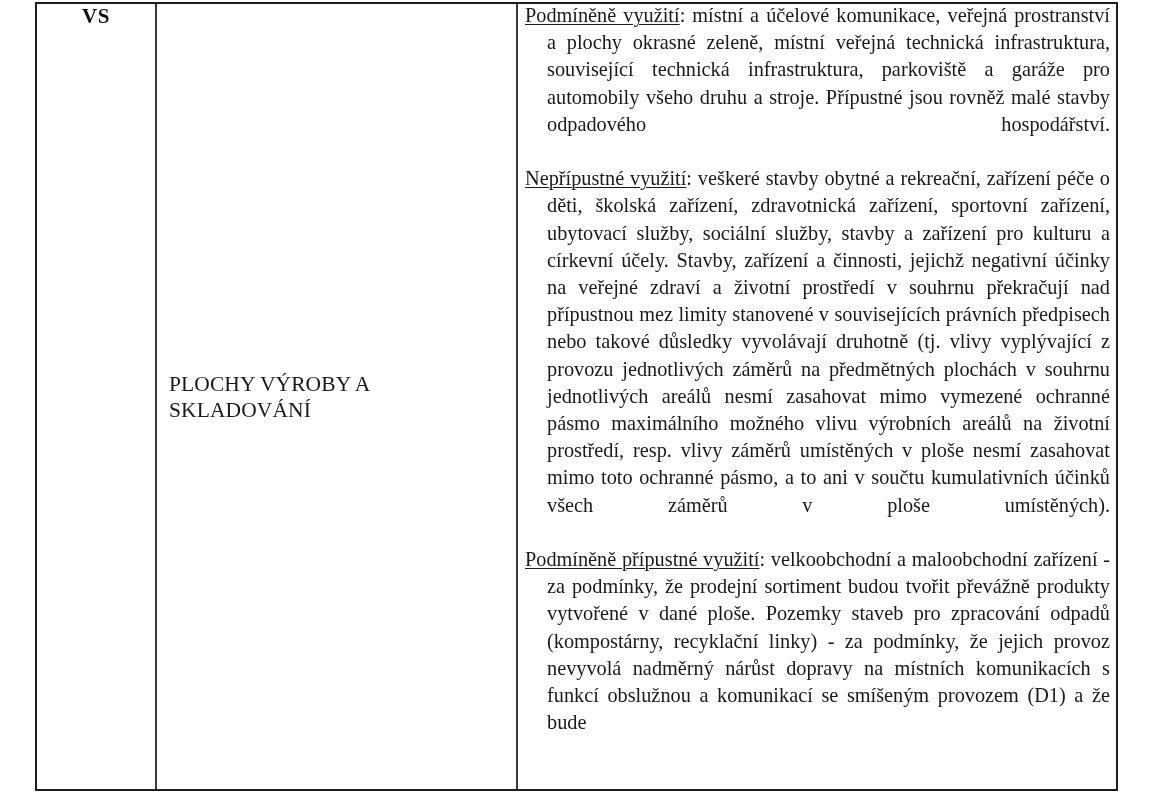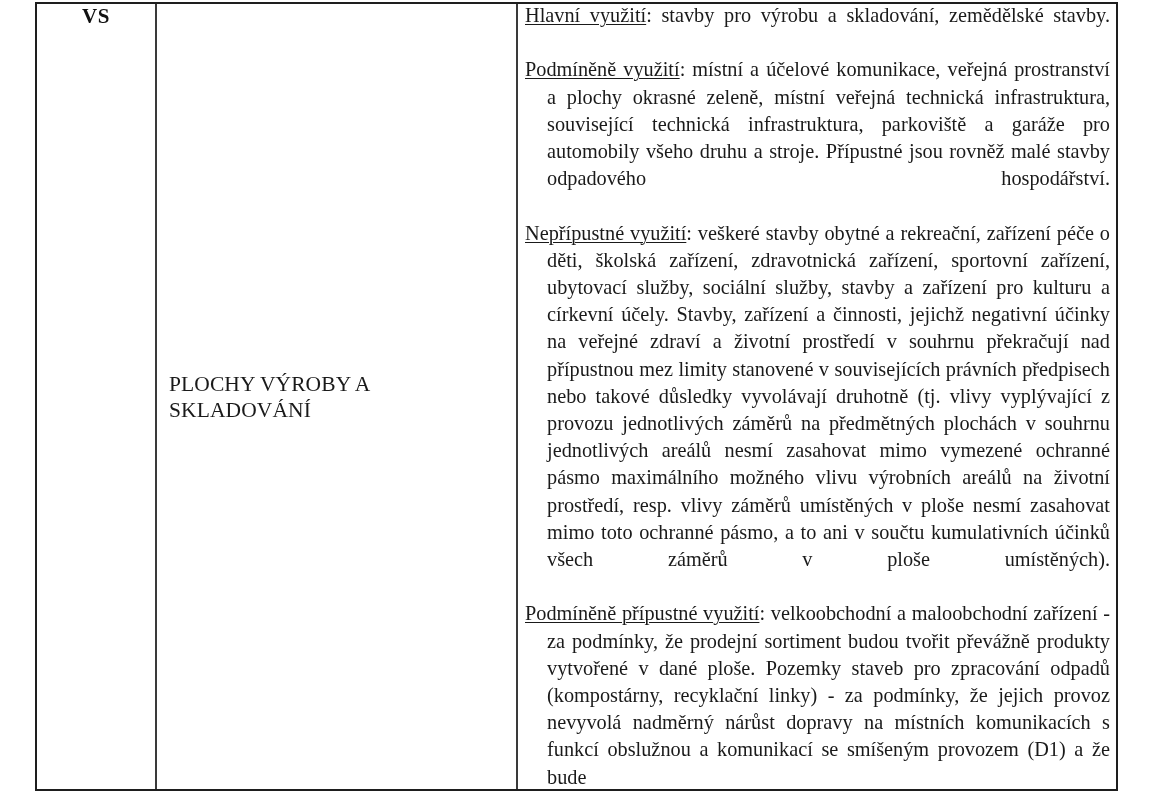--- a/index.html
+++ b/index.html
@@ -126,23 +126,20 @@
       <span class="code-text">VS</span>
     </div>
 
     <div class="col-name">
       <span class="name-text">PLOCHY VÝROBY A SKLADOVÁNÍ</span>
     </div>
 
     <div class="col-body">
       <div class="body-inner">
 
-        <p class="clause">
-          <span class="clause-label">Hlavní využití</span><span>: </span><span>stavby pro výrobu a skladování, zemědělské stavby.</span>
-        </p>
 
         <p class="clause">
           <span class="clause-label">Podmíněně využití</span><span>: </span><span>místní a účelové komunikace, veřejná prostranství a plochy okrasné zeleně, místní veřejná technická infrastruktura, související technická infrastruktura, parkoviště a garáže pro automobily všeho druhu a stroje. Přípustné jsou rovněž malé stavby odpadového hospodářství.</span>
         </p>
 
         <p class="clause">
           <span class="clause-label">Nepřípustné využití</span><span>: </span><span>veškeré stavby obytné a rekreační, zařízení péče o děti, školská zařízení, zdravotnická zařízení, sportovní zařízení, ubytovací služby, sociální služby, stavby a zařízení pro kulturu a církevní účely. Stavby, zařízení a činnosti, jejichž negativní účinky na veřejné zdraví a životní prostředí v souhrnu překračují nad přípustnou mez limity stanovené v souvisejících právních předpisech nebo takové důsledky vyvolávají druhotně (tj. vlivy vyplývající z provozu jednotlivých záměrů na předmětných plochách v souhrnu jednotlivých areálů nesmí zasahovat mimo vymezené ochranné pásmo maximálního možného vlivu výrobních areálů na životní prostředí, resp. vlivy záměrů umístěných v ploše nesmí zasahovat mimo toto ochranné pásmo, a to ani v součtu kumulativních účinků všech záměrů v ploše umístěných).</span>
         </p>
 
         <p class="clause last-clipped">

